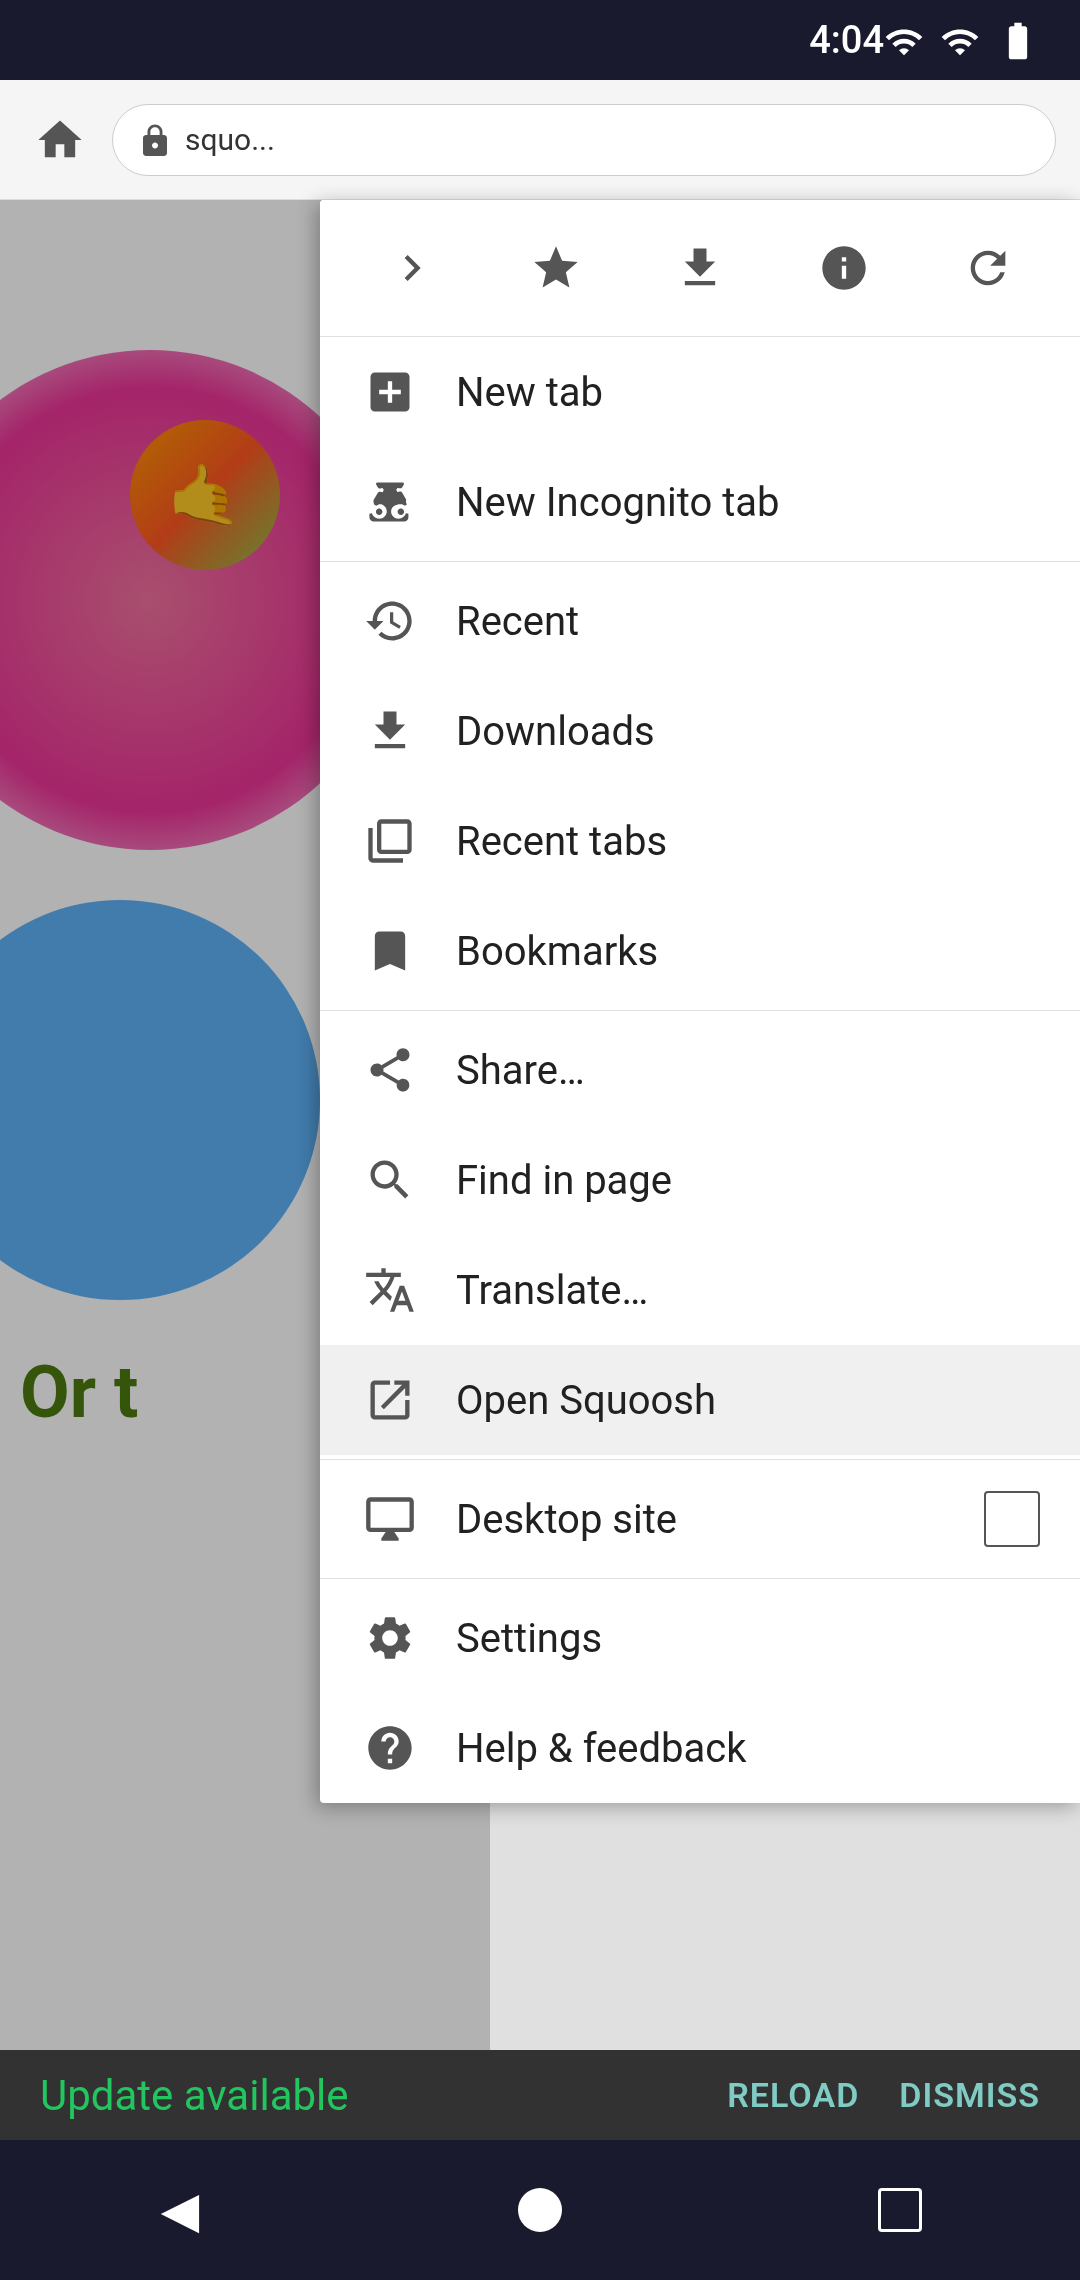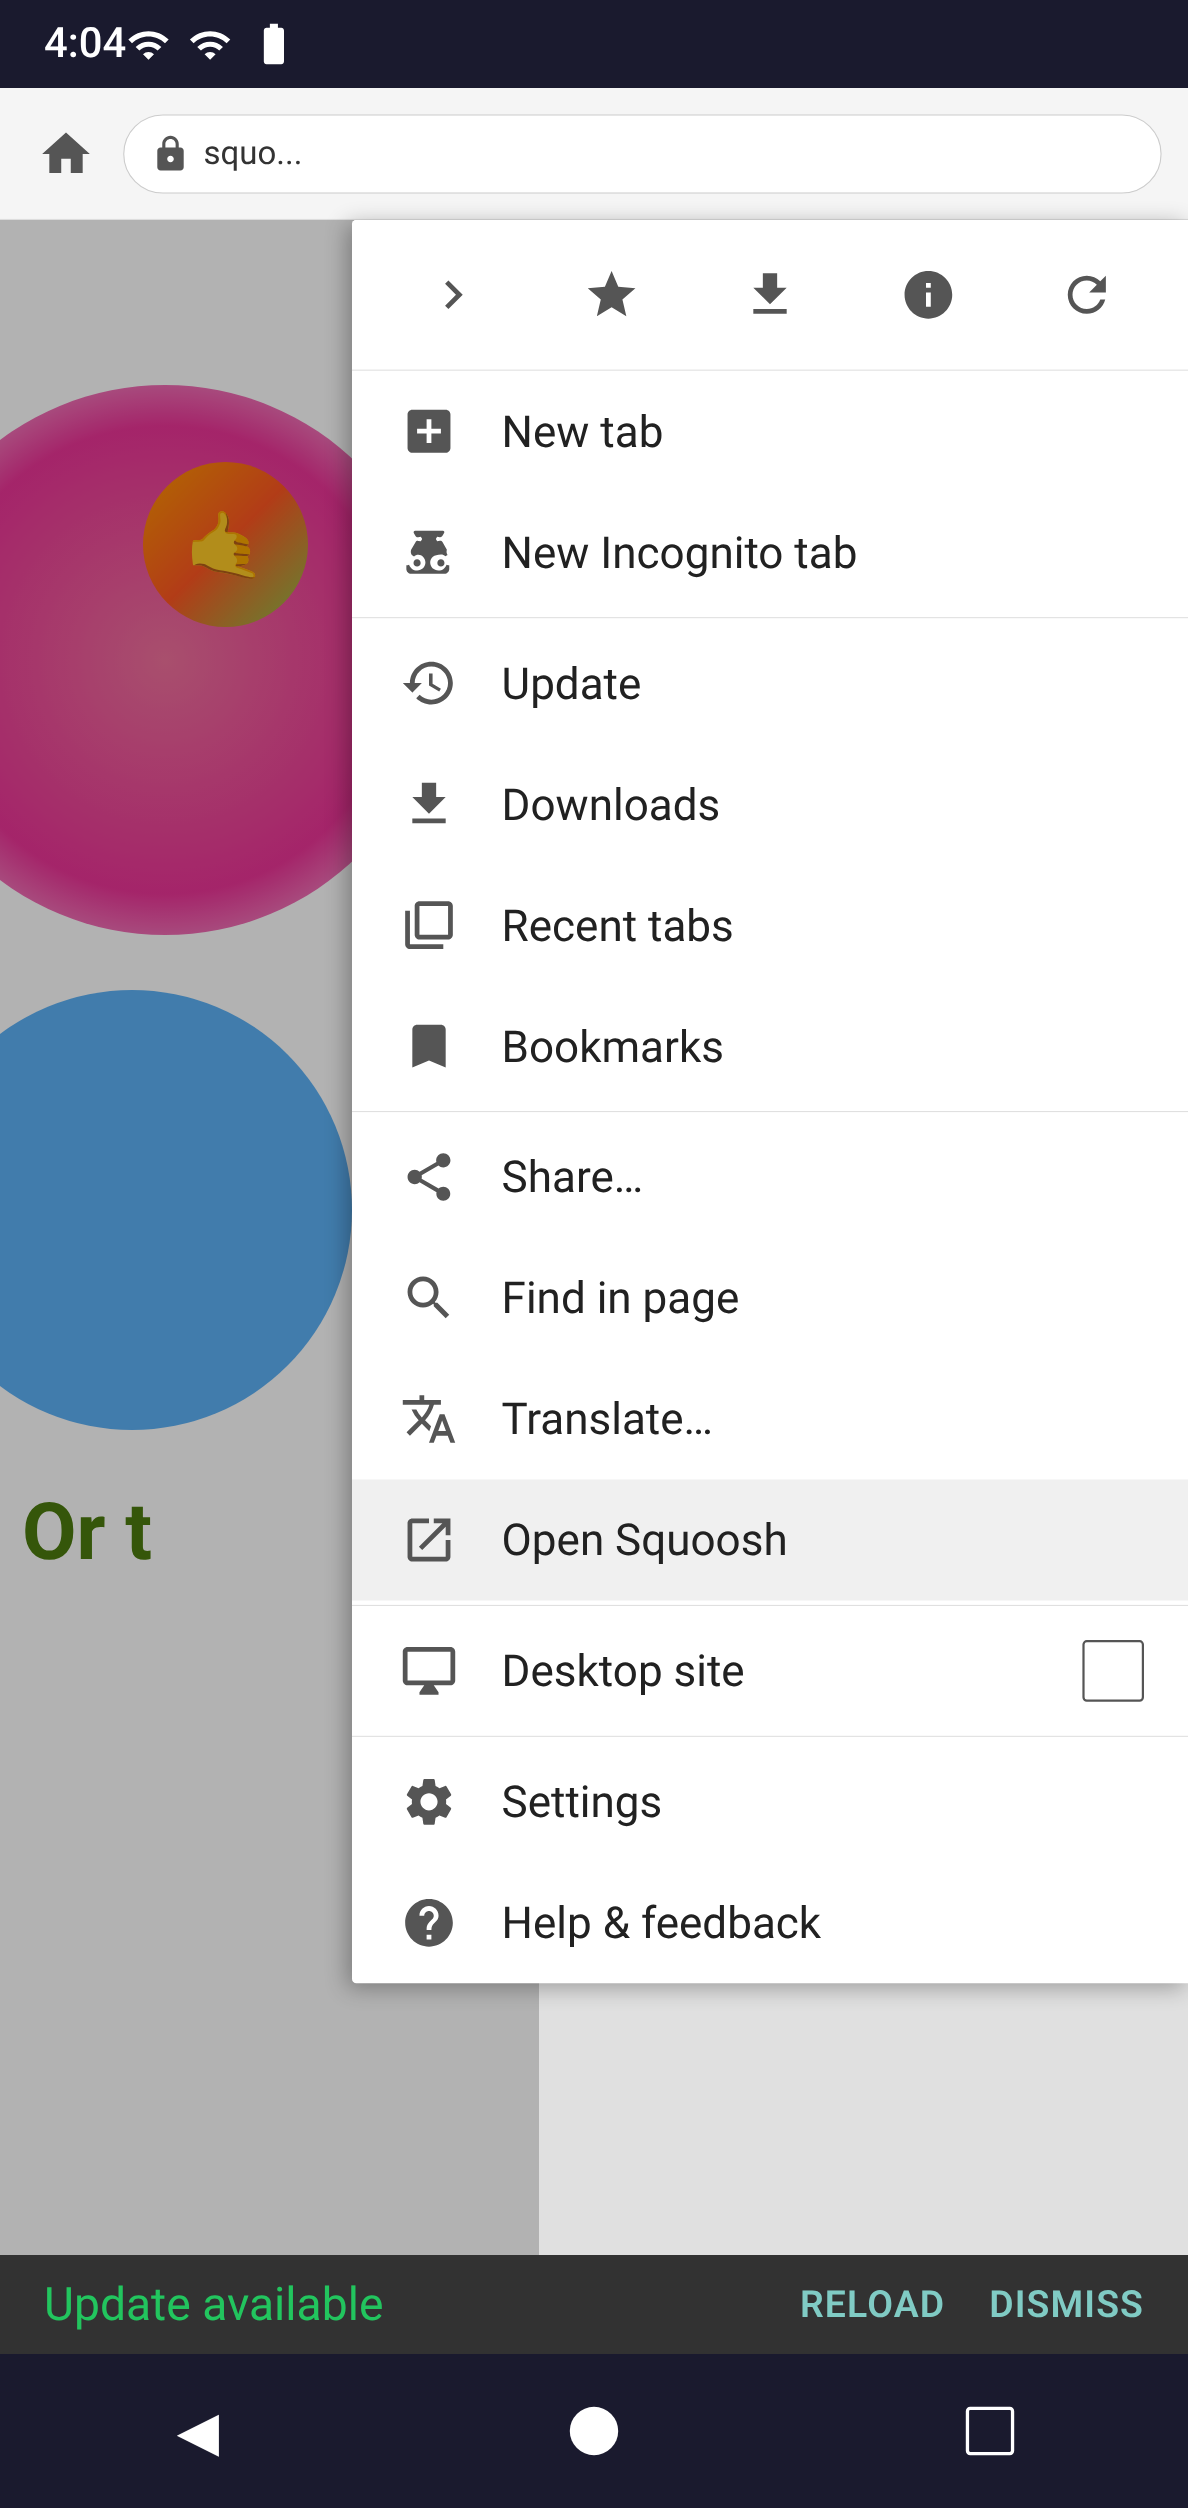--- a/index.html
+++ b/index.html
@@ -14,21 +14,21 @@
       overflow: hidden;
     }
 
     
     .status-bar {
       width: 100%;
       height: 80px;
       background: #1a1a2e;
       display: flex;
       align-items: center;
-      justify-content: flex-start;
+      justify-content: flex-end;
       padding: 0 40px;
       position: relative;
       z-index: 10;
     }
 
     .status-time {
       color: white;
       font-size: 38px;
       font-weight: 500;
     }
@@ -397,21 +397,21 @@
         </div>
         <span class="menu-item-label">New Incognito tab</span>
       </div>
       <div class="menu-divider"></div>
       <div class="menu-item">
         <div class="menu-icon" style="width: 60px; height: 60px; display: flex; align-items: center; justify-content: center; flex-shrink: 0;">
           <svg viewBox="0 0 24 24" style="width:52px;height:52px;fill:#555">
             <path d="M13 3c-4.97 0-9 4.03-9 9H1l3.89 3.89.07.14L9 12H6c0-3.87 3.13-7 7-7s7 3.13 7 7-3.13 7-7 7c-1.93 0-3.68-.79-4.94-2.06l-1.42 1.42C8.27 19.99 10.51 21 13 21c4.97 0 9-4.03 9-9s-4.03-9-9-9zm-1 5v5l4.28 2.54.72-1.21-3.5-2.08V8H12z"></path>
           </svg>
         </div>
-        <span class="menu-item-label">Update</span>
+        <span class="menu-item-label">Recent</span>
       </div>
       <div class="menu-item">
         <div class="menu-icon" style="width: 60px; height: 60px; display: flex; align-items: center; justify-content: center; flex-shrink: 0;">
           <svg viewBox="0 0 24 24" style="width:52px;height:52px;fill:#555">
             <path d="M19 9h-4V3H9v6H5l7 7 7-7zM5 18v2h14v-2H5z"></path>
           </svg>
         </div>
         <span class="menu-item-label">Downloads</span>
       </div>
       <div class="menu-item">

